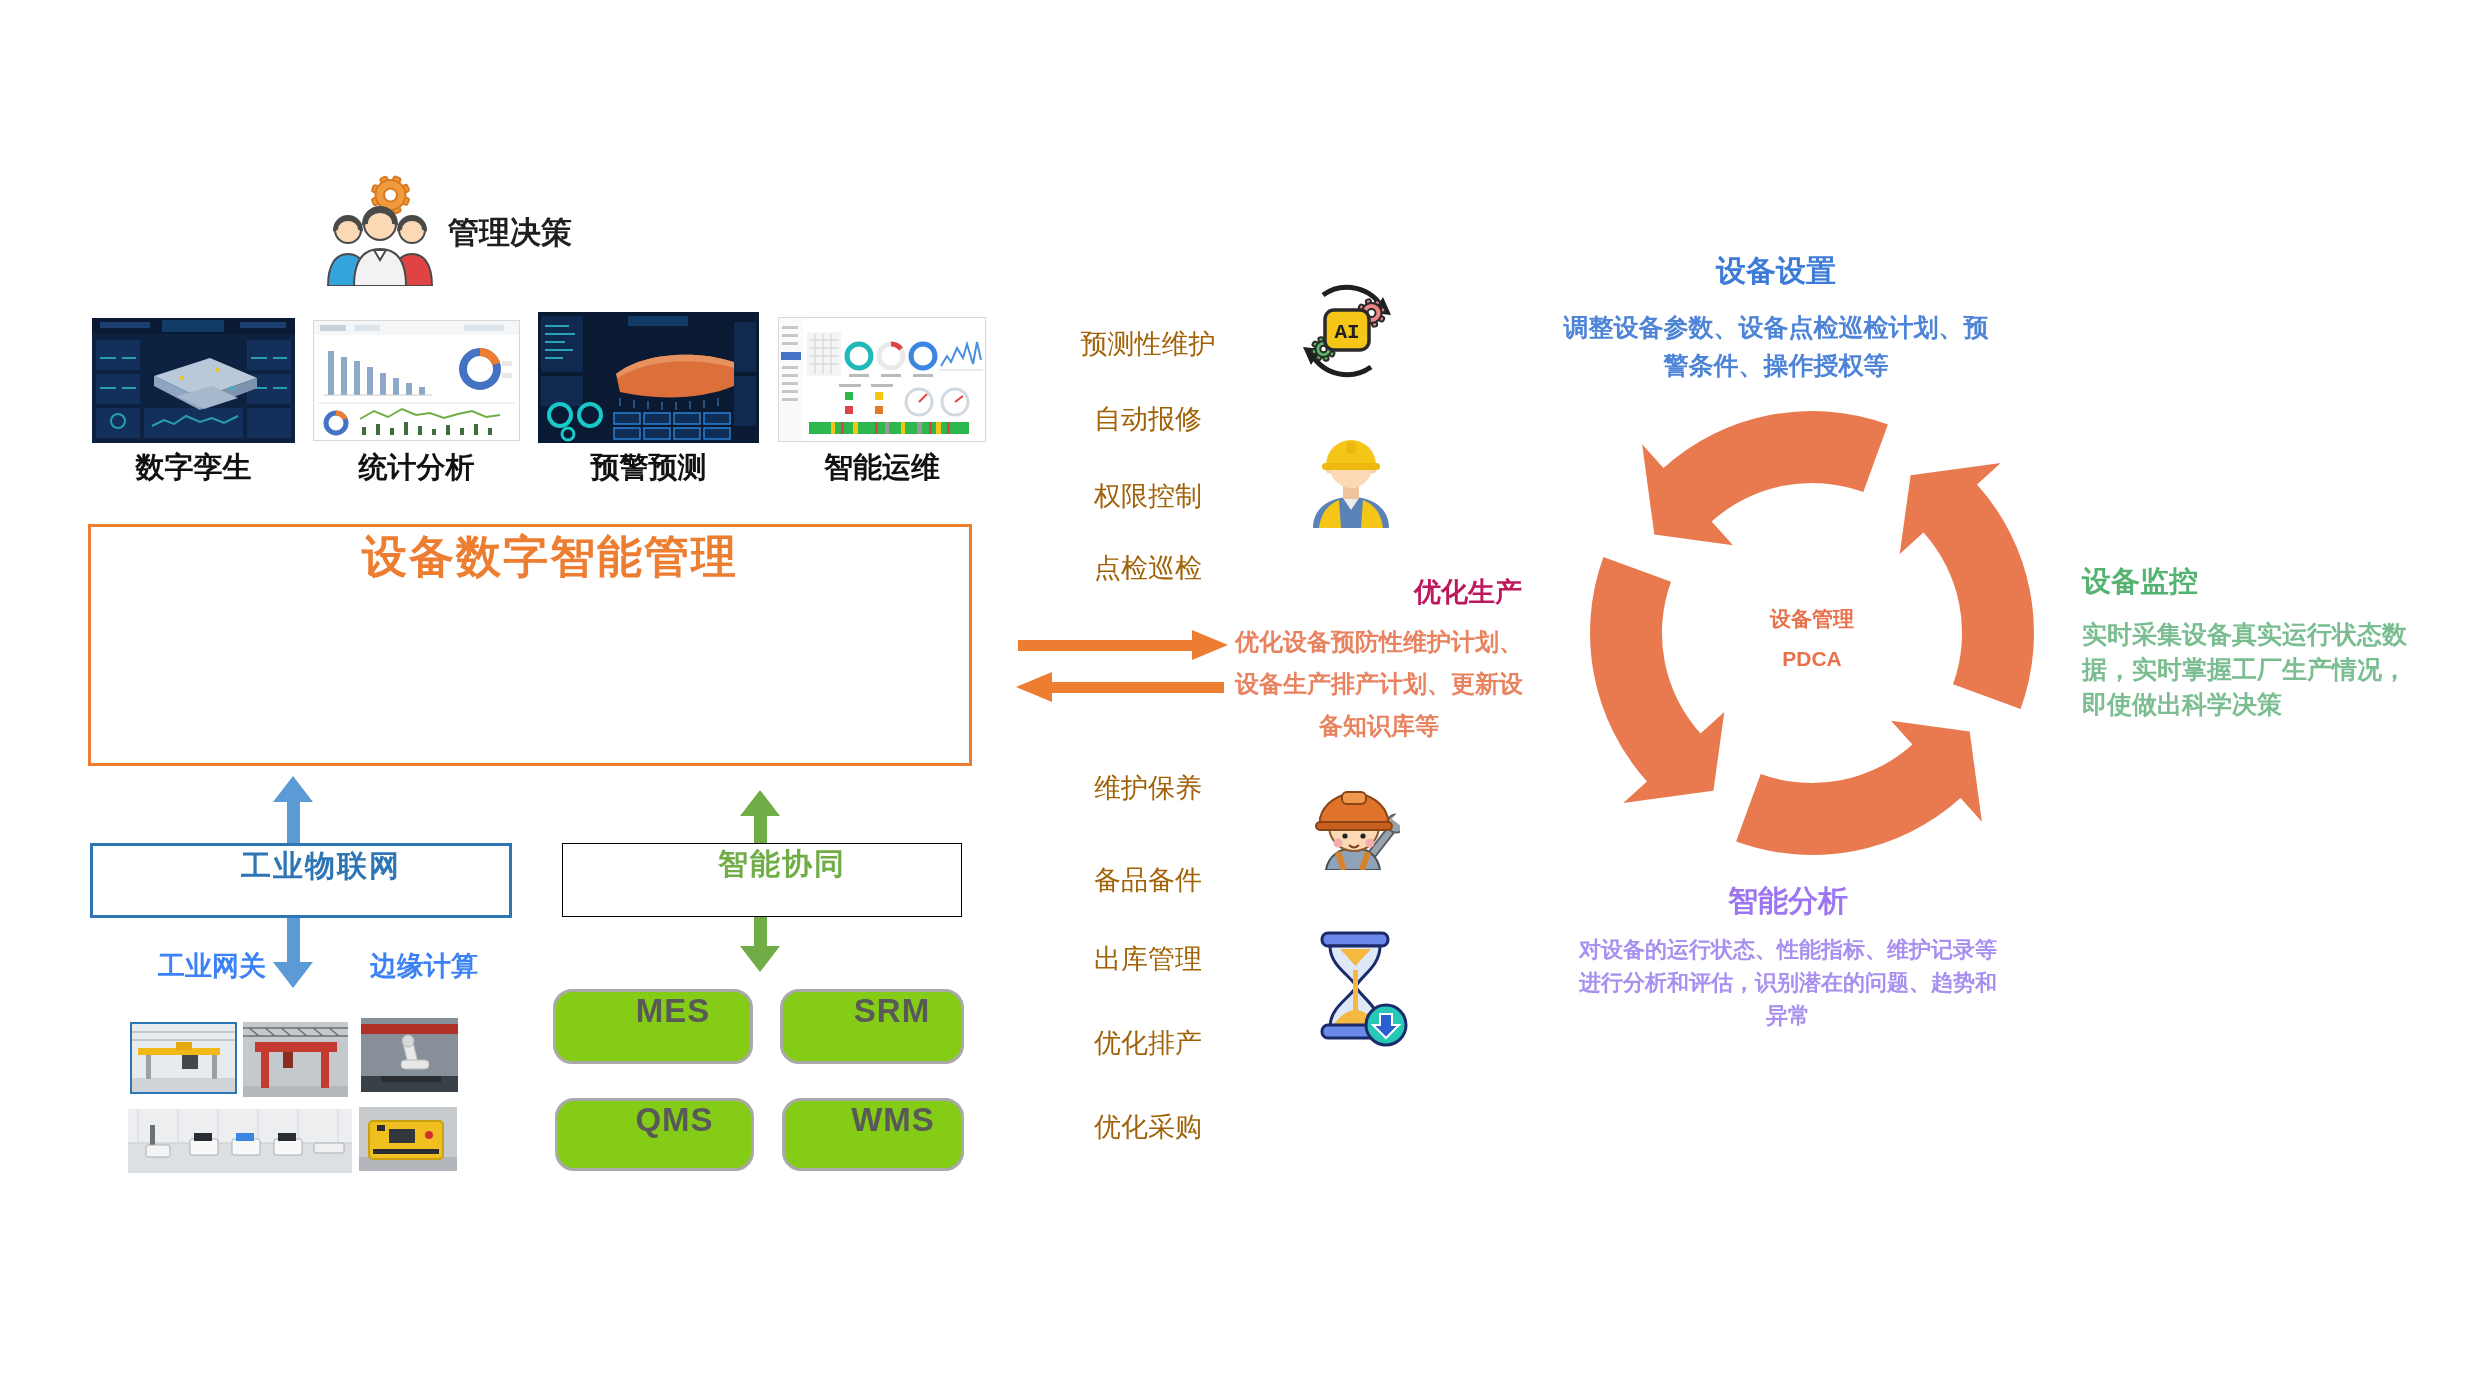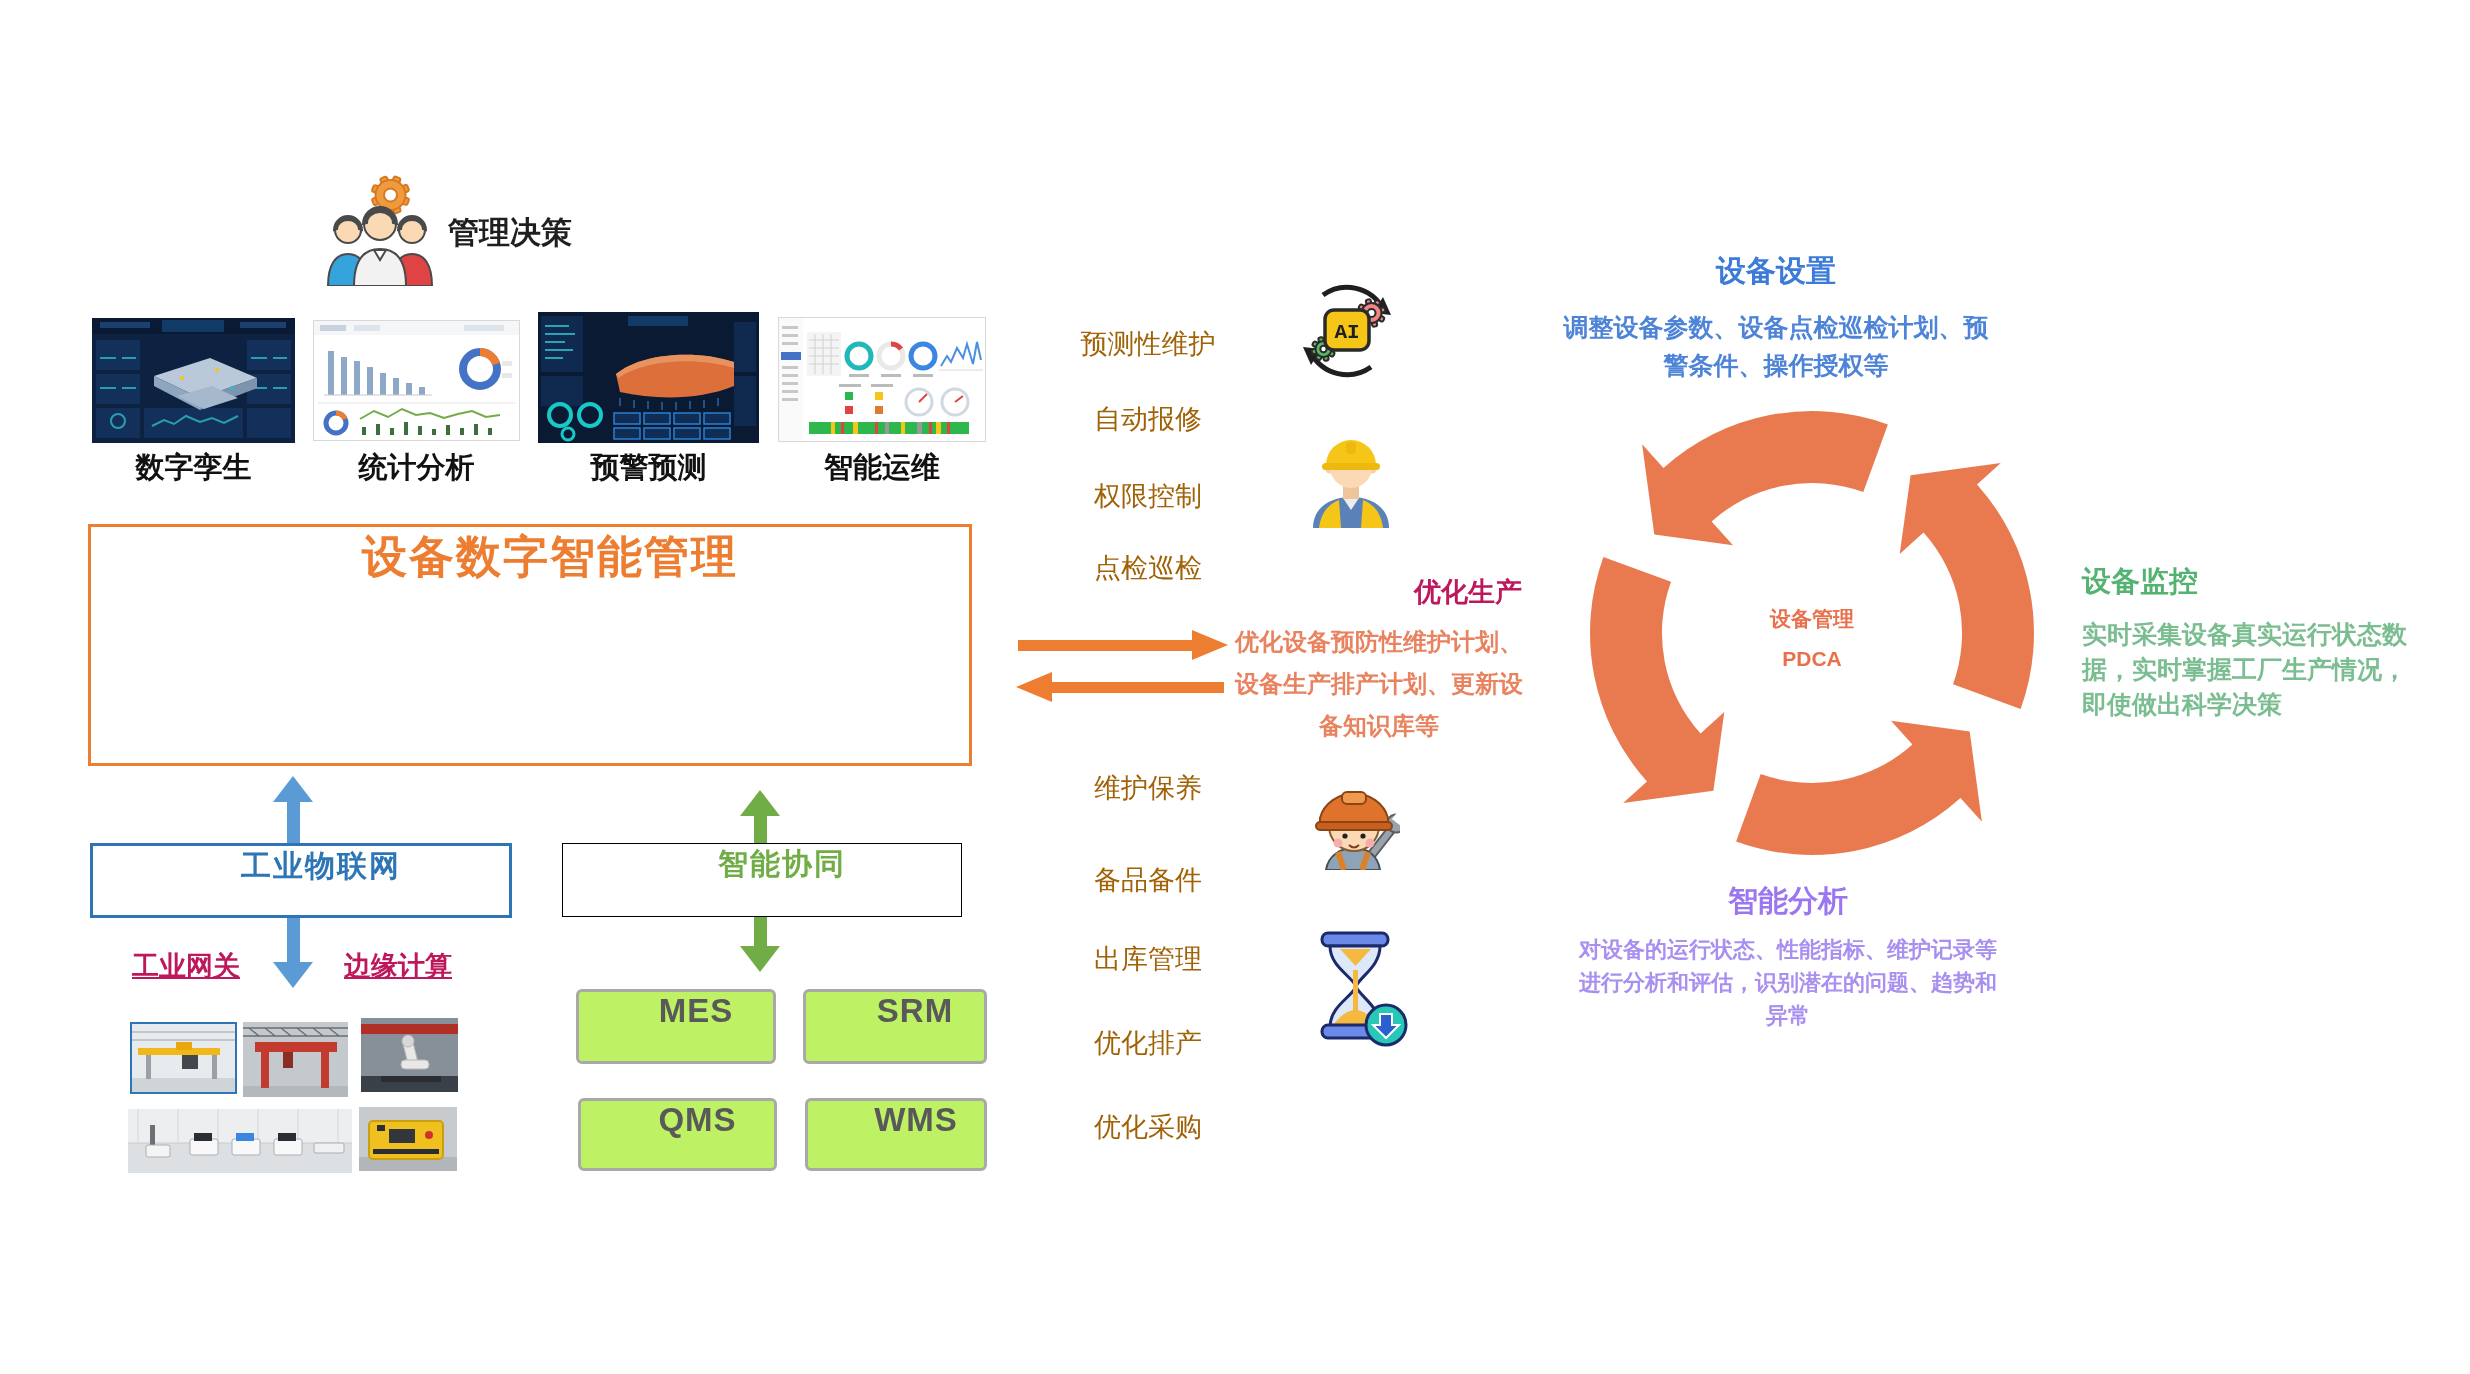--- a/index.html
+++ b/index.html
@@ -16,24 +16,24 @@
   
   .thumb{box-sizing:border-box;background:#fff;}
   .thumb svg{display:block;}
   .thumb-label{font-size:29px;font-weight:800;color:#111;text-align:center;}
 
   
   .iiot-box{left:90px;top:843px;width:422px;height:75px;border:3px solid #2E75B6;box-sizing:border-box;}
   .iiot-box span{font-size:30px;font-weight:800;color:#2E75B6;letter-spacing:2px;}
   .collab-box{left:562px;top:843px;width:400px;height:74px;border:1px solid #000000;box-sizing:border-box;}
   .collab-box span{font-size:30px;font-weight:800;color:#70AD47;letter-spacing:2px;}
-  .sys-box{border:3px solid #A9A9A9;border-radius:6px;box-sizing:border-box;background:#bef264;margin-left:23px;}
+  .sys-box{border:3px solid #A9A9A9;border-radius:19px;box-sizing:border-box;background:#84cc16;}
   .sys-box span{font-size:33px;font-weight:800;color:#595959;letter-spacing:1px;}
 
-  .sub-blue{font-size:27px;font-weight:600;color:#be185d;text-align:center;text-decoration:underline;}
+  .sub-blue{font-size:27px;font-weight:600;color:#3b82f6;text-align:right;}
 
   
   .va{position:absolute;width:40px;display:flex;flex-direction:column;align-items:center;}
   .va .shaft{width:13px;background:var(--c);}
   .va .headup{width:0;height:0;border-left:20px solid transparent;border-right:20px solid transparent;border-bottom:26px solid var(--c);}
   .va .headdn{width:0;height:0;border-left:20px solid transparent;border-right:20px solid transparent;border-top:26px solid var(--c);}
 
   
   .ha{position:absolute;height:30px;}
   .ha .shaft{position:absolute;top:10px;height:11px;background:#ED7D31;}

